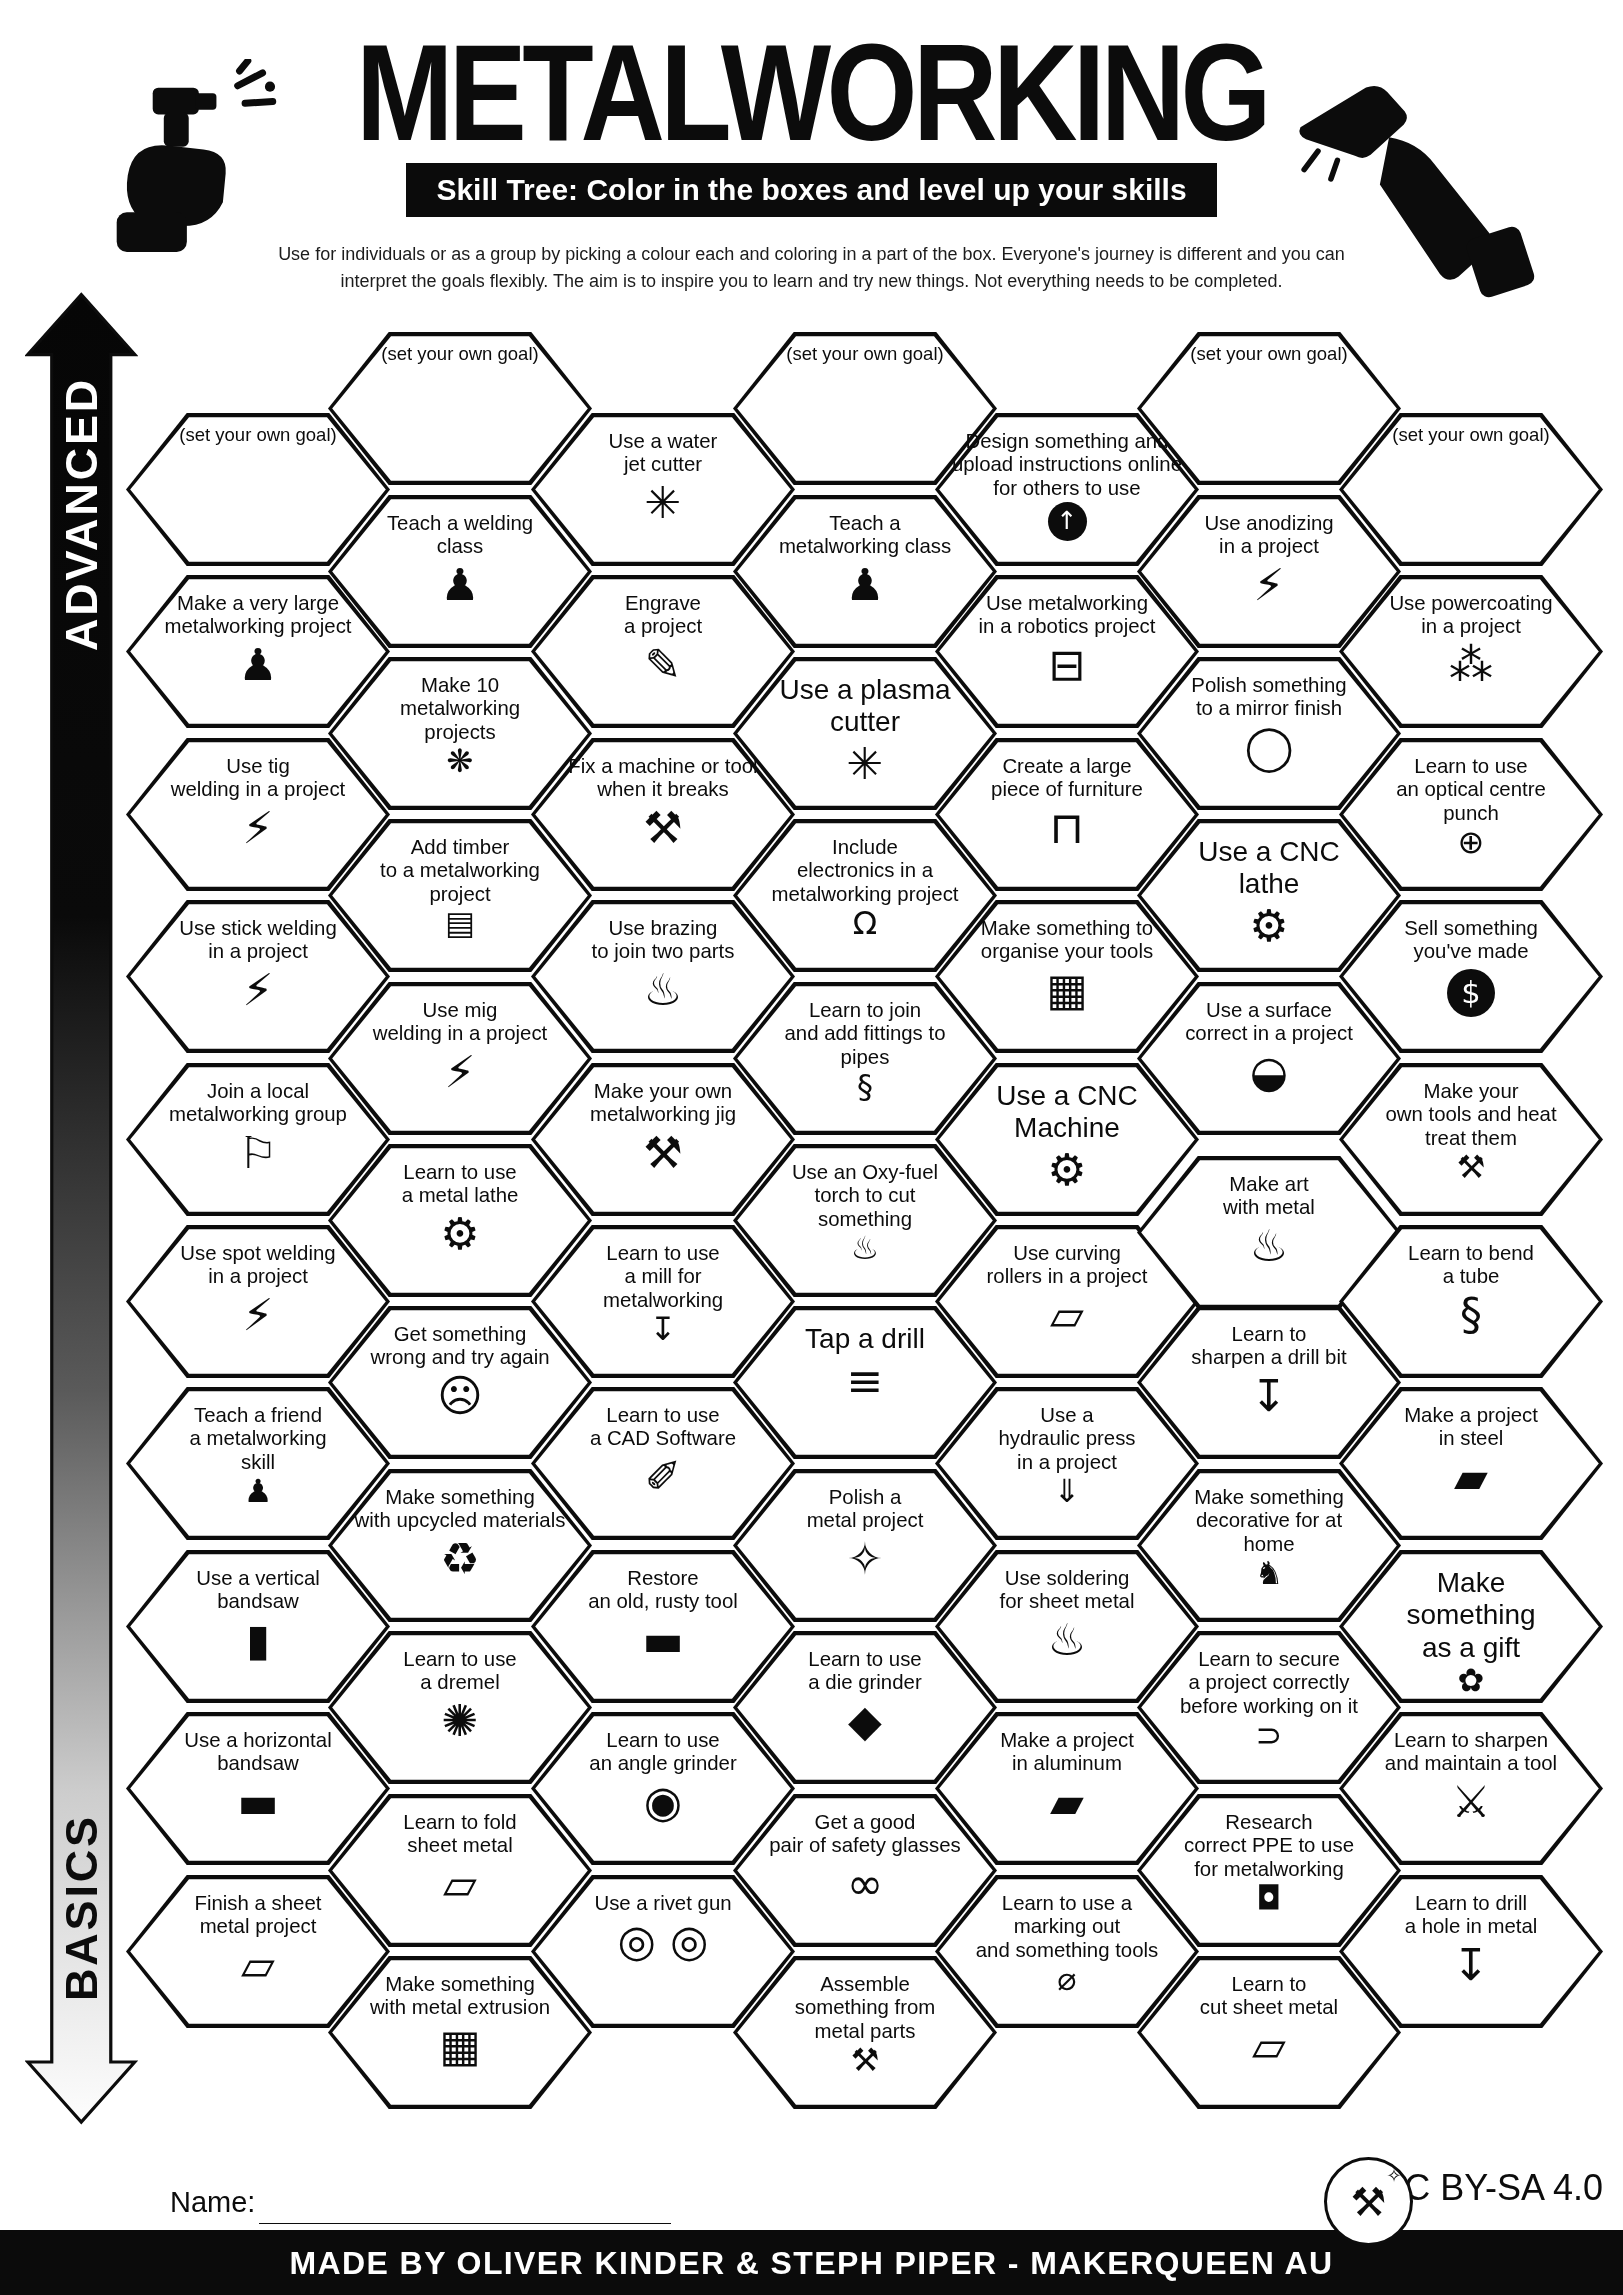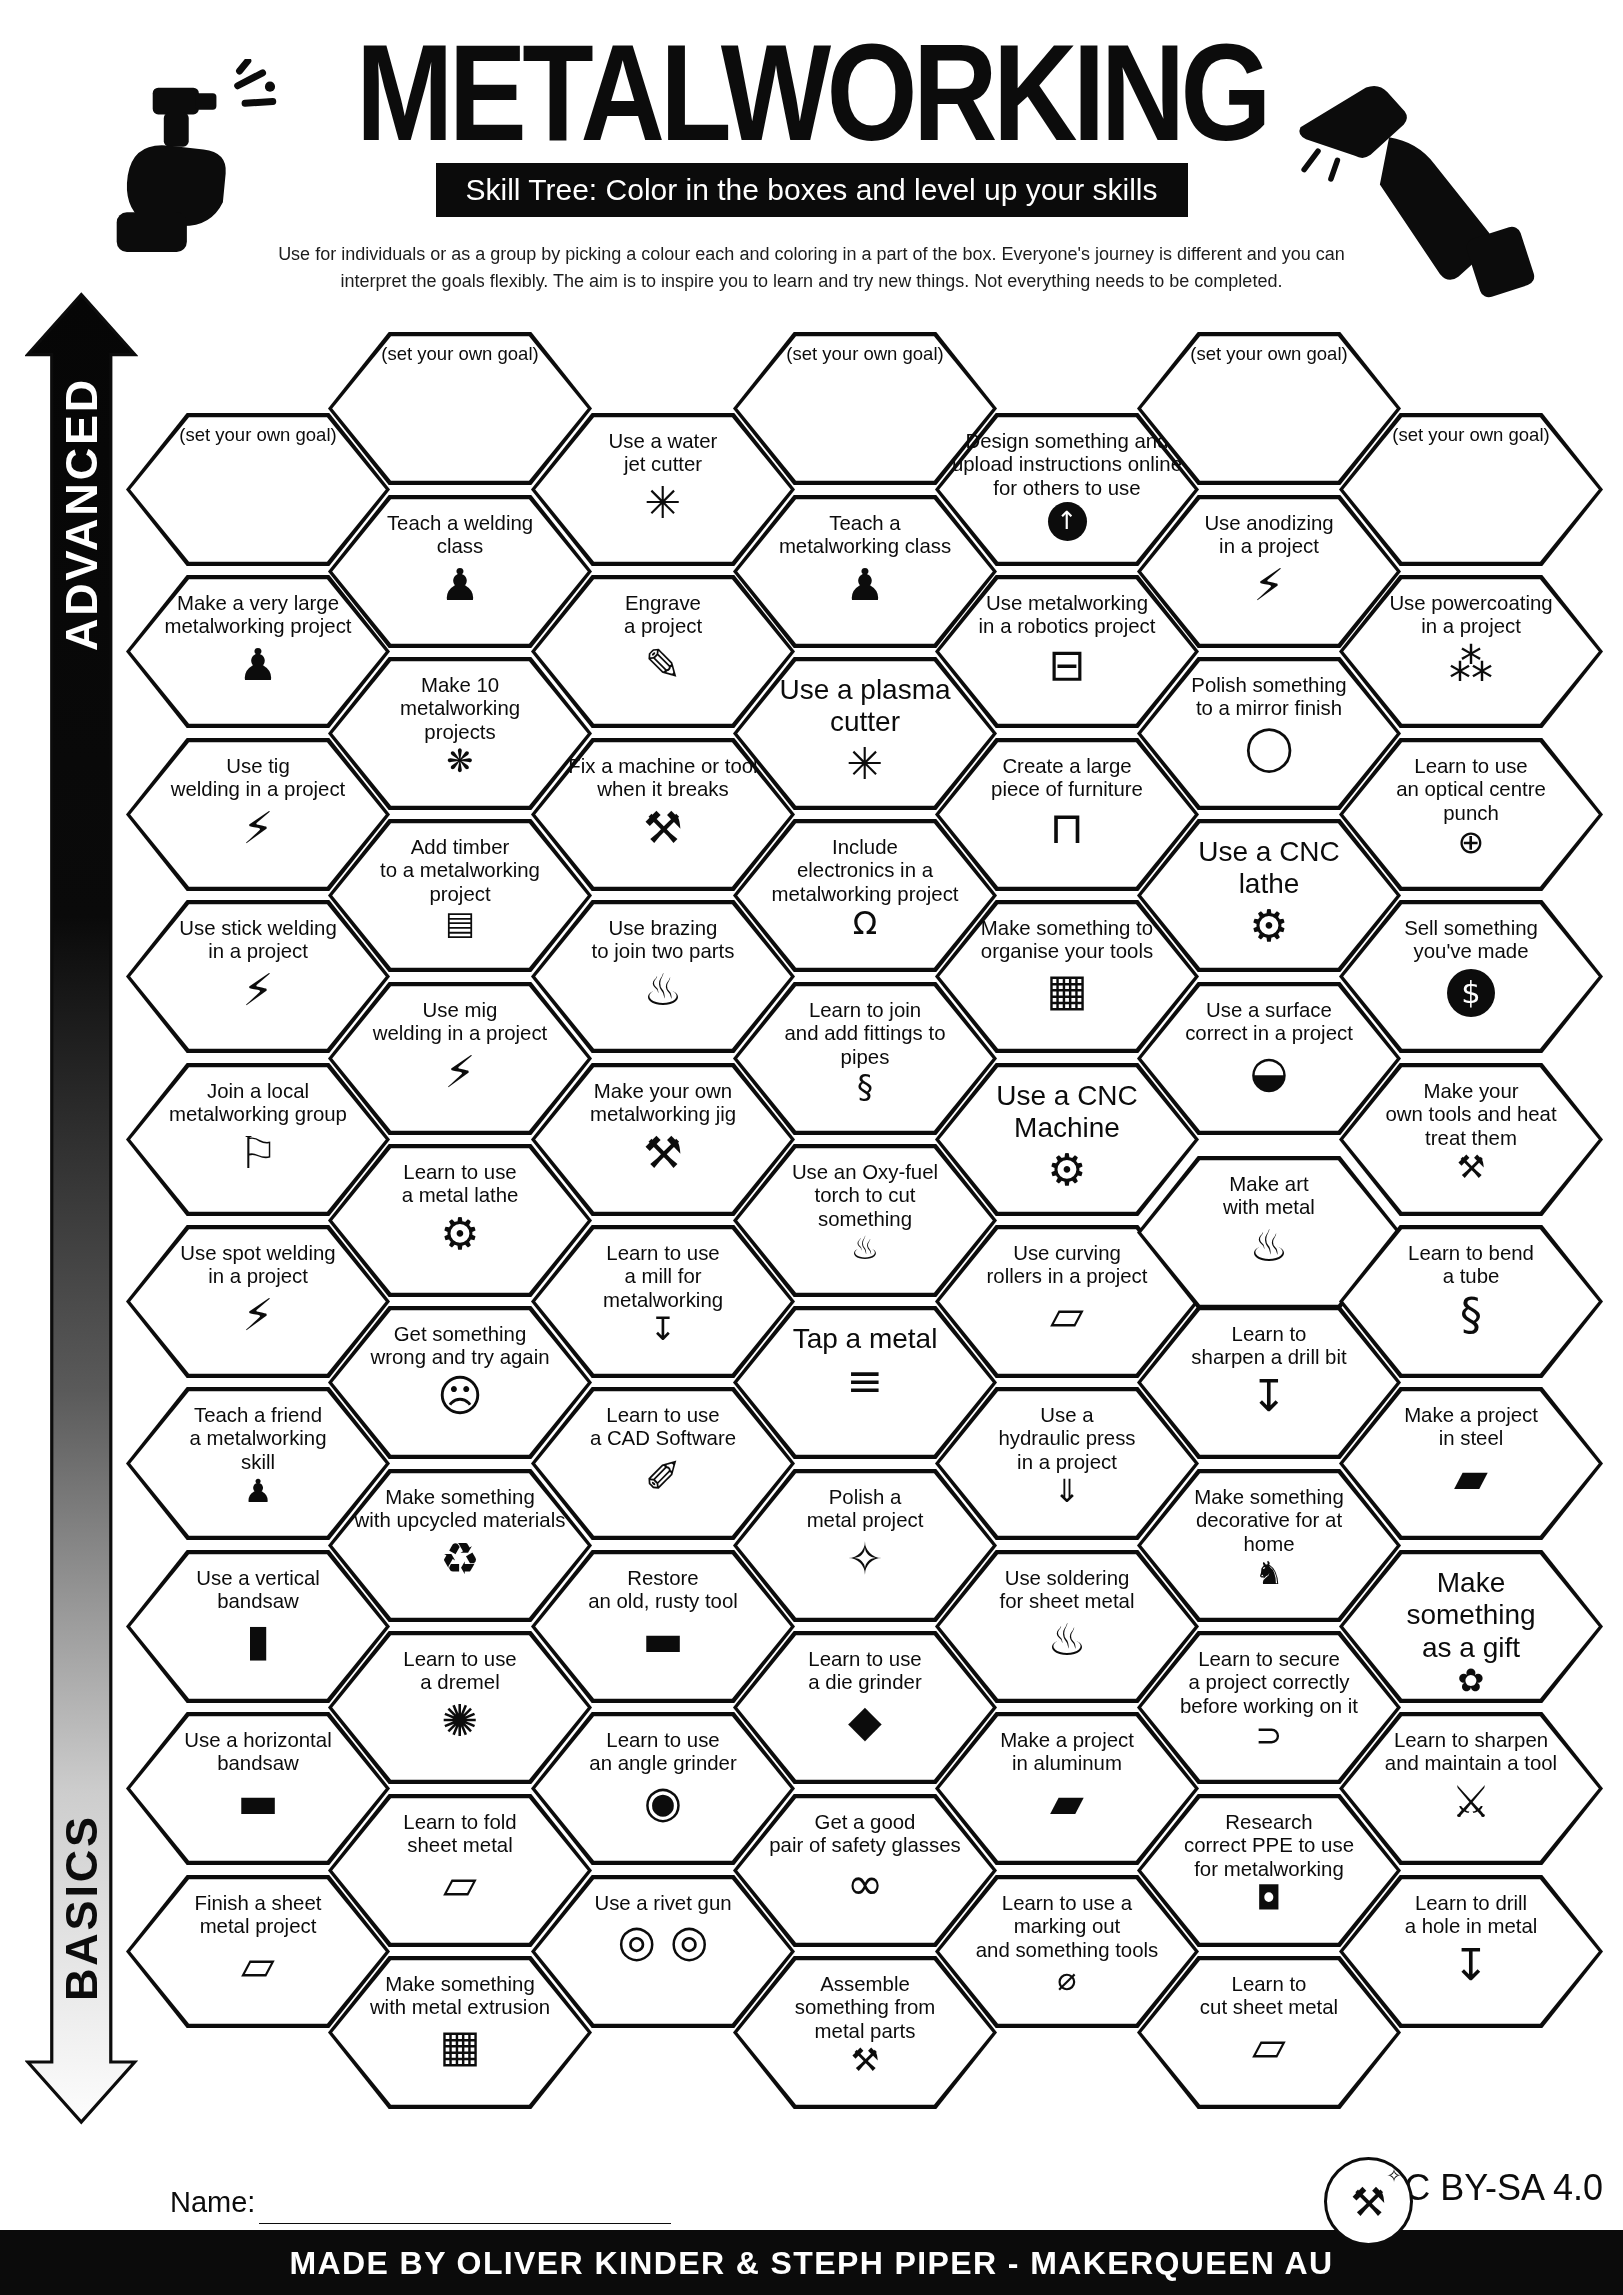--- a/index.html
+++ b/index.html
@@ -5,21 +5,21 @@
   html,body{margin:0;padding:0;background:#ffffff;width:1623px;height:2295px;overflow:hidden;}
   #page{position:relative;width:1623px;height:2295px;background:#ffffff;
         font-family:"Liberation Sans","DejaVu Sans",sans-serif;color:#0c0c0c;}
 
   
   #title{position:absolute;left:0;top:13px;width:1623px;text-align:center;
          font-size:117px;font-weight:bold;letter-spacing:-4.6px;
          transform:scaleY(1.18);transform-origin:top center;white-space:nowrap;}
   #subtitle-wrap{position:absolute;left:0;top:163px;width:1623px;text-align:center;}
   #subtitle{display:inline-block;background:#0b0b0b;color:#ffffff;
-            font-size:30px;padding:10.2px 30px;letter-spacing:0px;}
+            font-size:30px;padding:10.2px 30px;letter-spacing:0px;font-weight:bold;}
   #intro{position:absolute;left:0;top:241px;width:1623px;text-align:center;
          font-size:18px;line-height:1.5;white-space:pre-line;color:#1c1c1c;}
 
   
   .hdr-icon{position:absolute;}
 
   
   #axis-arrow{position:absolute;left:25.4px;top:289px;}
   .axis-label{position:absolute;display:flex;align-items:center;justify-content:center;
               writing-mode:vertical-rl;transform:rotate(180deg);
@@ -455,21 +455,21 @@
           <div class="hex-label">Use an Oxy-fuel
 torch to cut
 something</div>
           <div class="hex-icon small">♨</div>
         </div>
       </div>
       <div class="hex big" style="left: 733px; top: 1306px;">
         <div class="hex-bg"></div>
         <div class="hex-fill"></div>
         <div class="hex-content">
-          <div class="hex-label">Tap a metal</div>
+          <div class="hex-label">Tap a drill</div>
           <div class="hex-icon">≡</div>
         </div>
       </div>
       <div class="hex" style="left: 733px; top: 1469px;">
         <div class="hex-bg"></div>
         <div class="hex-fill"></div>
         <div class="hex-content">
           <div class="hex-label">Polish a
 metal project</div>
           <div class="hex-icon">✧</div>

